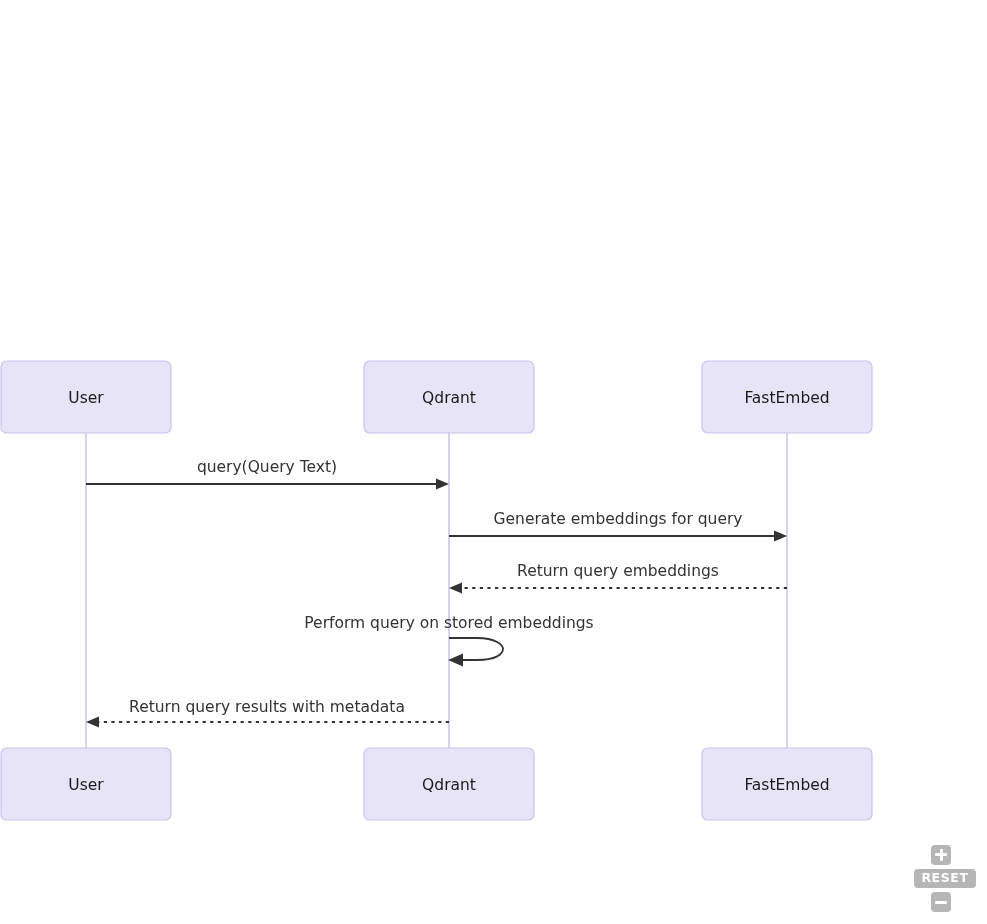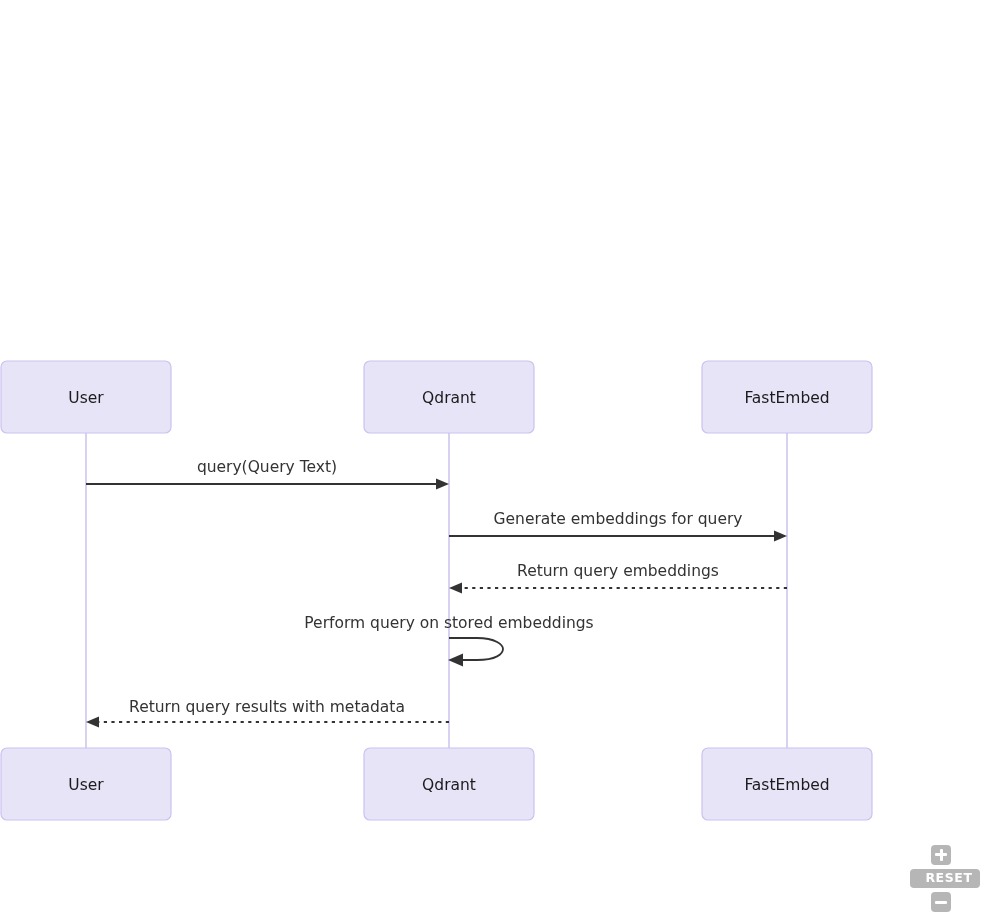--- a/index.html
+++ b/index.html
@@ -124,21 +124,21 @@
   }
   .reset-btn {
     background: #b6b6b6;
     color: #ffffff;
     border: none;
     border-radius: 4px;
     font-family: "DejaVu Sans", "Liberation Sans", sans-serif;
     font-size: 12.5px;
     font-weight: bold;
     letter-spacing: 0.6px;
-    padding: 2px 7px 3px 15px;
+    padding: 2px 7px 3px 7px;
     line-height: 1.15;
     cursor: pointer;
     margin-left: 8px;
   }
 </style>
 </head>
 <body>
 
 <div id="diagram-root">
 

